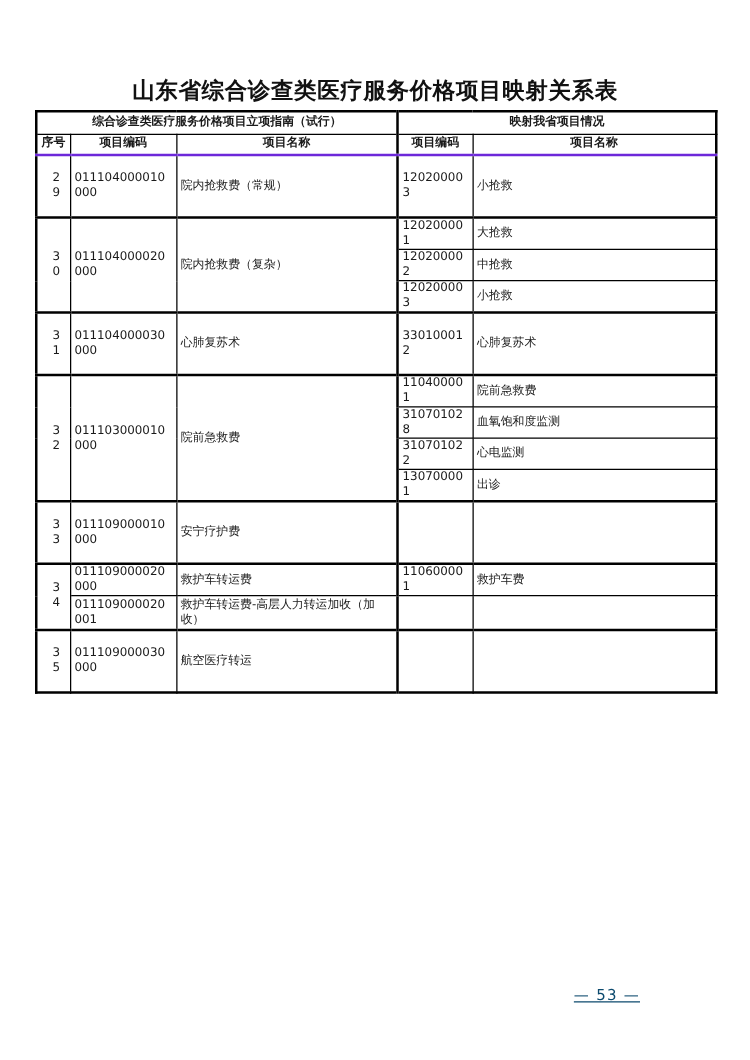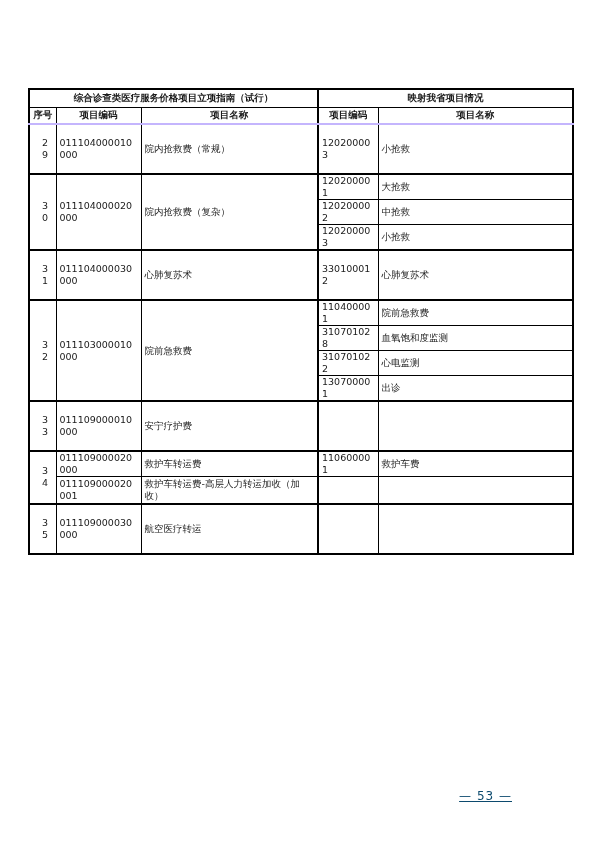--- a/index.html
+++ b/index.html
@@ -39,21 +39,21 @@
     line-height: 12px;
     padding: 0 3px;
     vertical-align: middle;
     overflow: hidden;
     word-break: break-all;
   }
   .map-table th { font-weight: bold; text-align: center; padding: 0 1px; margin-top: 25px; }
   tr.group-header { height: 18px; }
   tr.group-header th { font-size: 9.5px; }
   tr.col-header { height: 17px; }
-  tr.col-header th { border-bottom: 2px solid #c4b5fd; }
+  tr.col-header th { border-bottom: 2px solid #6d28d9; }
   tr.row-h13 { height: 13px; }
   tr.row-h14 { height: 14px; }
   tr.row-h15 { height: 15px; }
   tr.row-h26 { height: 26px; margin-left: 39px; }
   tr.row-h27 { height: 27px; }
   tr.major > td { border-top: 2px solid #000; }
   td.seq { text-align: center; padding: 12px; }
   td.divider, th.divider { border-left: 2px solid #000; }
   td.code { letter-spacing: 0; }
   .page-number {
@@ -64,20 +64,21 @@
     color: #0c4a6e;
     letter-spacing: 1px;
     text-decoration: underline;
   }
 </style>
 </head>
 <body>
 
 <div class="page">
 
+  <div class="doc-title">山东省综合诊查类医疗服务价格项目映射关系表</div>
 
   <table class="map-table">
     <colgroup>
       <col style="width:27px">
       <col style="width:85px">
       <col style="width:177px">
       <col style="width:60px">
       <col style="width:195px">
     </colgroup>
     <thead>

